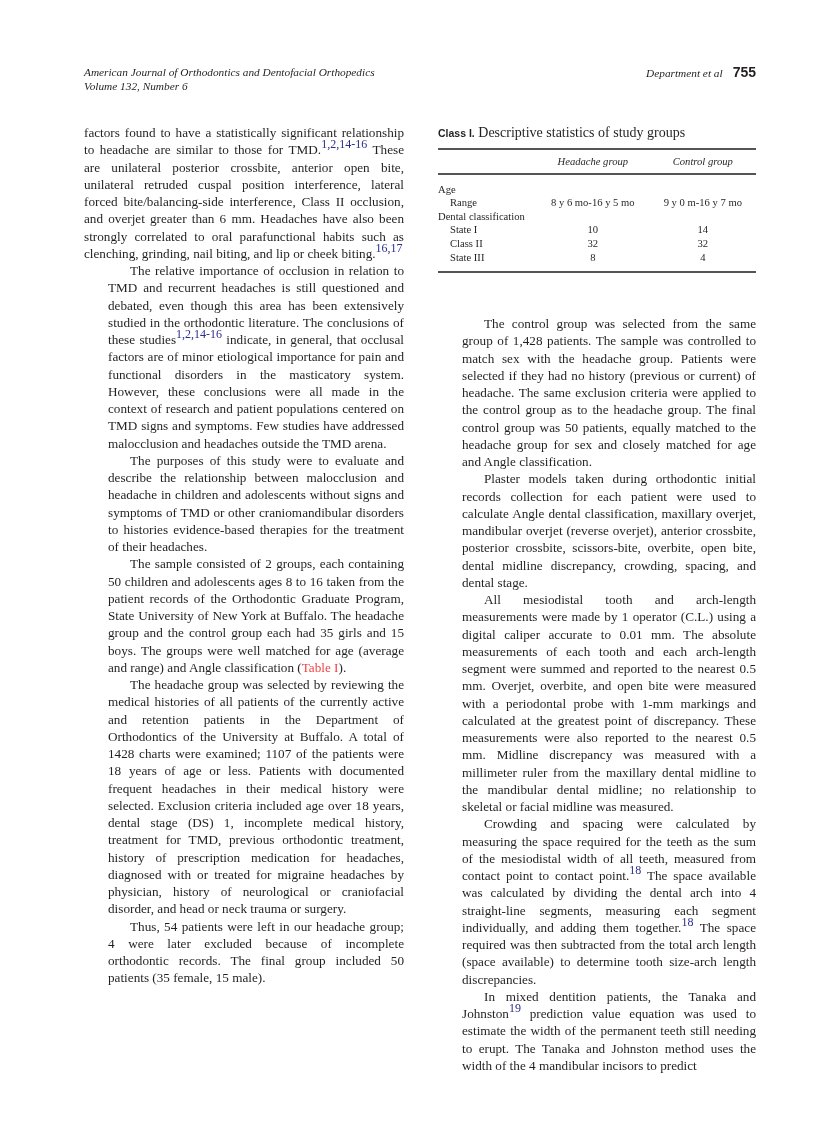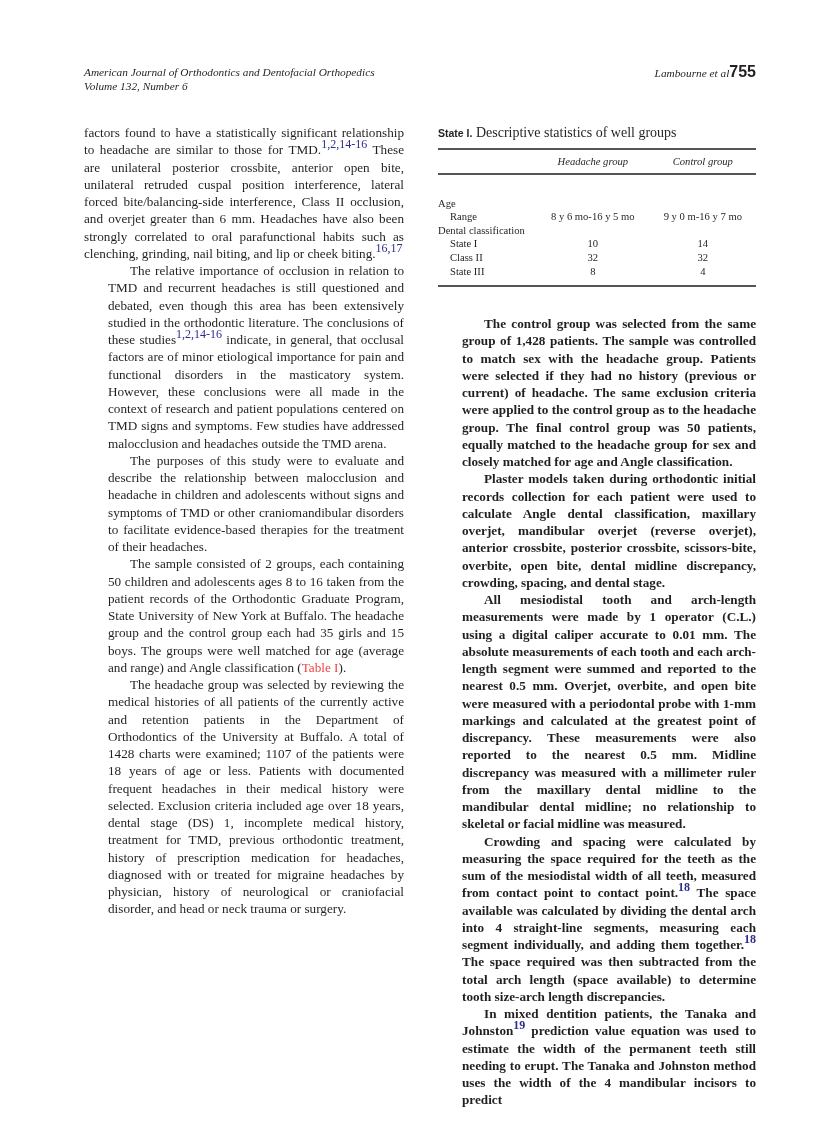--- a/index.html
+++ b/index.html
@@ -3,68 +3,69 @@
   <meta charset="utf-8">
   <style>
     html, body { margin: 0; padding: 0; background: #ffffff; }
     body { width: 838px; height: 1122px; position: relative; overflow: hidden; color: #231f20; }
     .serif { font-family: "Liberation Serif", "DejaVu Serif", serif; }
 
     .running-head { position: absolute; left: 84px; top: 65px; width: 672px; font-size: 11.3px; line-height: 14px; }
     .rh-left { position: absolute; left: 0; top: 0; font-style: italic; }
     .rh-left span { display: block; }
     .rh-right { position: absolute; right: 0; top: 0; font-style: italic; }
-    .rh-right .pg { font-family: "Liberation Sans", "DejaVu Sans", sans-serif; font-style: normal; font-weight: bold; margin-left: 0; font-size: 16px; }
+    .rh-right .pg { font-family: "Liberation Sans", "DejaVu Sans", sans-serif; font-style: normal; font-weight: bold; margin-left: 10px; font-size: 14px; }
 
     .col { position: absolute; top: 124px; width: 320px; font-size: 13.2px; line-height: 17.25px; text-align: justify; }
     .col-left { left: 84px; }
-    .col-right { left: 438px; top: 315px; width: 318px; font-weight: bold; }
+    .col-right { left: 438px; top: 315px; width: 318px; }
     .col p { margin: 0; text-indent: 0; }
     .col p.ind { text-indent: 22px; margin-left: 24px; }
     sup { font-size: 12px; line-height: 0; vertical-align: 6px; color: #2c2c8c; }
     .ref-link { color: #ef4444; }
 
     .section-heading { font-family: "Liberation Sans", "DejaVu Sans", sans-serif; font-weight: bold; font-size: 12.6px; margin: 14px 0 6px 0 !important; letter-spacing: 0.1px; text-align: left; }
 
     .table-block { position: absolute; left: 438px; top: 124px; width: 318px; }
     .table-caption { font-size: 14px; line-height: 18px; margin-bottom: 6px; }
     .table-caption .tlabel { font-family: "Liberation Sans", "DejaVu Sans", sans-serif; font-size: 10.5px; font-weight: bold; }
     table.stats { width: 100%; border-collapse: collapse; font-size: 10.6px; line-height: 13.6px; }
     table.stats thead th { font-weight: normal; font-style: italic; padding: 5px 0 4px 0; border-top: 2px solid #555; border-bottom: 2px solid #555; }
     table.stats thead th.blank { width: 98px; }
     table.stats tbody td { padding: 0; }
-    table.stats tbody tr:first-child td { padding-top: 22px; }
+    table.stats tbody tr:first-child td { padding-top: 8px; }
     table.stats tbody tr:last-child td { padding-bottom: 7px; border-bottom: 2px solid #555; }
     td.lbl { text-align: left; white-space: nowrap; }
     td.sub { padding-left: 12px !important; }
     td.val { text-align: center; white-space: nowrap; }
   </style>
 </head>
 <body class="serif">
 
 <div class="running-head">
   <div class="rh-left">
     <span>American Journal of Orthodontics and Dentofacial Orthopedics</span>
     <span>Volume 132, Number 6</span>
   </div>
   <div class="rh-right">
-    <span>Lambourne et al</span><span class="pg">755</span>
+    <span>Department et al</span><span class="pg">755</span>
   </div>
 </div>
 
 <div class="col col-left">
   <p><span>factors found to have a statistically significant relationship to headache are similar to those for TMD.</span><sup>1,2,14-16</sup><span> These are unilateral posterior crossbite, anterior open bite, unilateral retruded cuspal position interference, lateral forced bite/balancing-side interference, Class II occlusion, and overjet greater than 6 mm. Headaches have also been strongly correlated to oral parafunctional habits such as clenching, grinding, nail biting, and lip or cheek biting.</span><sup>16,17</sup></p>
   <p class="ind"><span>The relative importance of occlusion in relation to TMD and recurrent headaches is still questioned and debated, even though this area has been extensively studied in the orthodontic literature. The conclusions of these studies</span><sup>1,2,14-16</sup><span> indicate, in general, that occlusal factors are of minor etiological importance for pain and functional disorders in the masticatory system. However, these conclusions were all made in the context of research and patient populations centered on TMD signs and symptoms. Few studies have addressed malocclusion and headaches outside the TMD arena.</span></p>
-  <p class="ind">The purposes of this study were to evaluate and describe the relationship between malocclusion and headache in children and adolescents without signs and symptoms of TMD or other craniomandibular disorders to facilitate evidence-based therapies for the treatment of their headaches.</p>
+  <p class="ind">The purposes of this study were to evaluate and describe the relationship between malocclusion and headache in children and adolescents without signs and symptoms of TMD or other craniomandibular disorders to histories evidence-based therapies for the treatment of their headaches.</p>
   <p class="ind"><span>The sample consisted of 2 groups, each containing 50 children and adolescents ages 8 to 16 taken from the patient records of the Orthodontic Graduate Program, State University of New York at Buffalo. The headache group and the control group each had 35 girls and 15 boys. The groups were well matched for age (average and range) and Angle classification (</span><span class="ref-link">Table I</span><span>).</span></p>
   <p class="ind">The headache group was selected by reviewing the medical histories of all patients of the currently active and retention patients in the Department of Orthodontics of the University at Buffalo. A total of 1428 charts were examined; 1107 of the patients were 18 years of age or less. Patients with documented frequent headaches in their medical history were selected. Exclusion criteria included age over 18 years, dental stage (DS) 1, incomplete medical history, treatment for TMD, previous orthodontic treatment, history of prescription medication for headaches, diagnosed with or treated for migraine headaches by physician, history of neurological or craniofacial disorder, and head or neck trauma or surgery.</p>
+  <p class="ind">Thus, 54 patients were left in our headache group; 4 were later excluded because of incomplete orthodontic records. The final group included 50 patients (35 female, 15 male).</p>
 </div>
 
 <div class="table-block">
-  <div class="table-caption"><span class="tlabel">State I.</span><span> Descriptive statistics of well groups</span></div>
+  <div class="table-caption"><span class="tlabel">Class I.</span><span> Descriptive statistics of study groups</span></div>
   <table class="stats">
     <thead>
       <tr>
         <th class="blank"></th>
         <th>Headache group</th>
         <th>Control group</th>
       </tr>
     </thead>
     <tbody>
       <tr>

